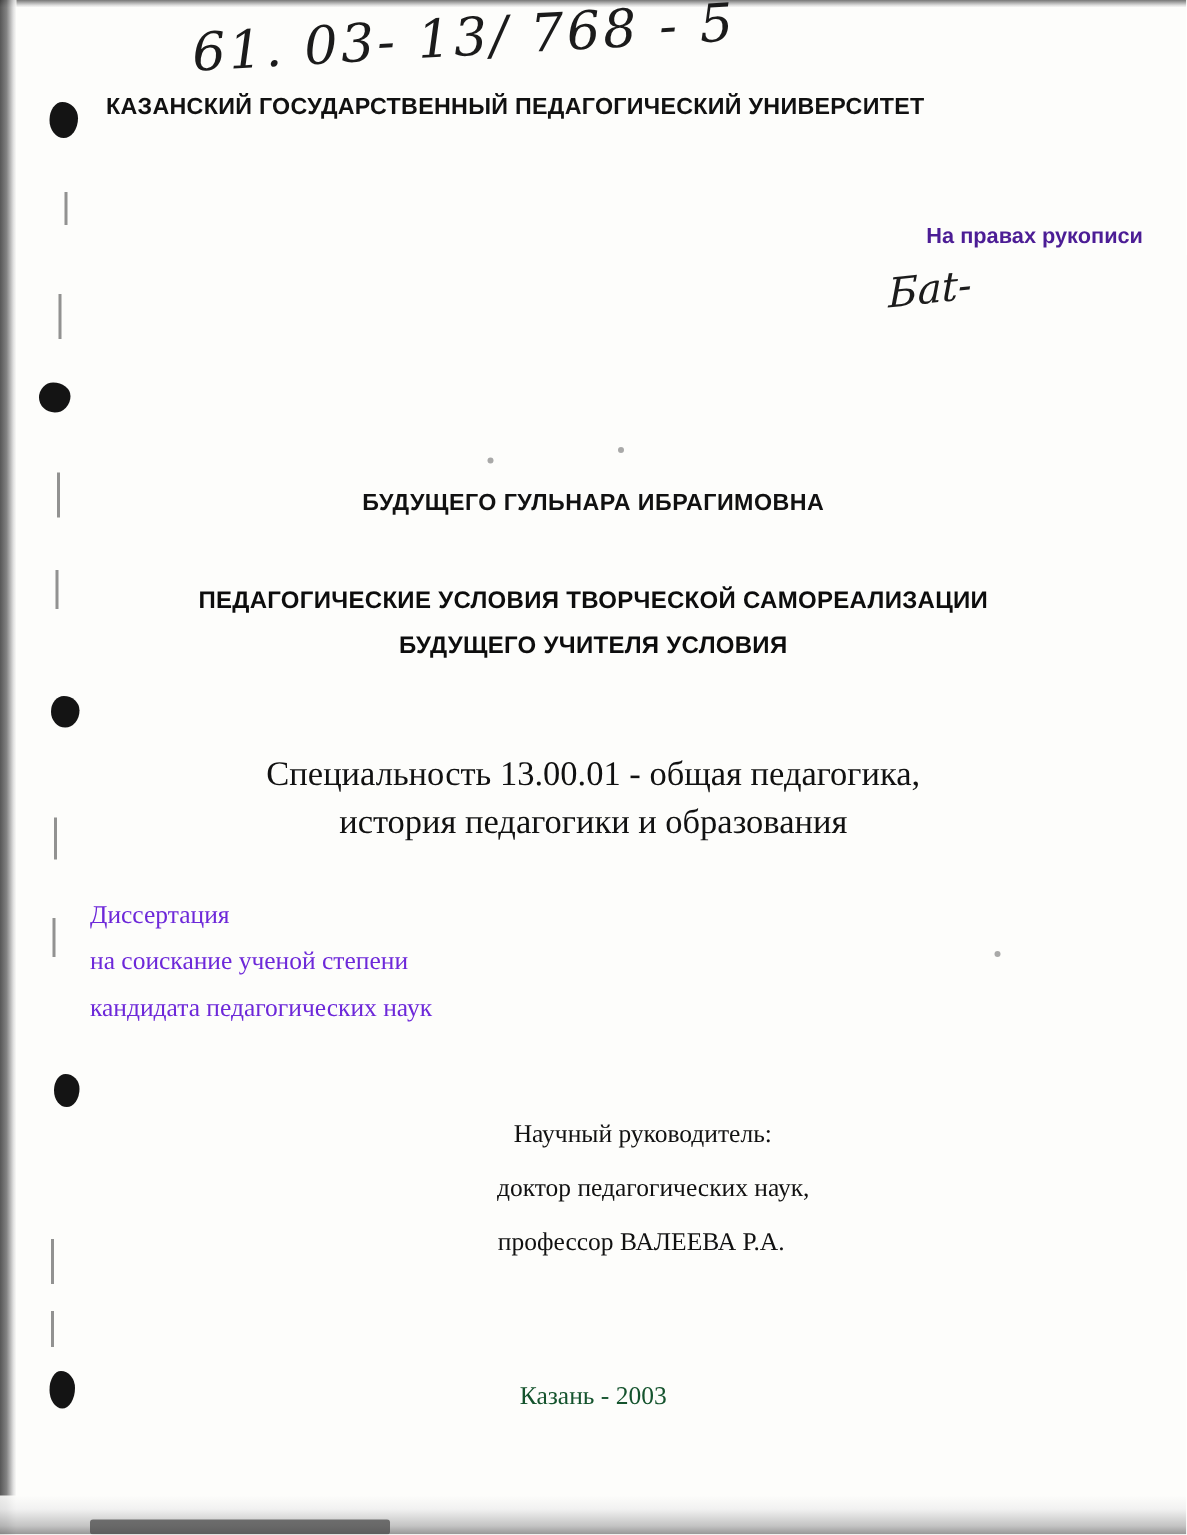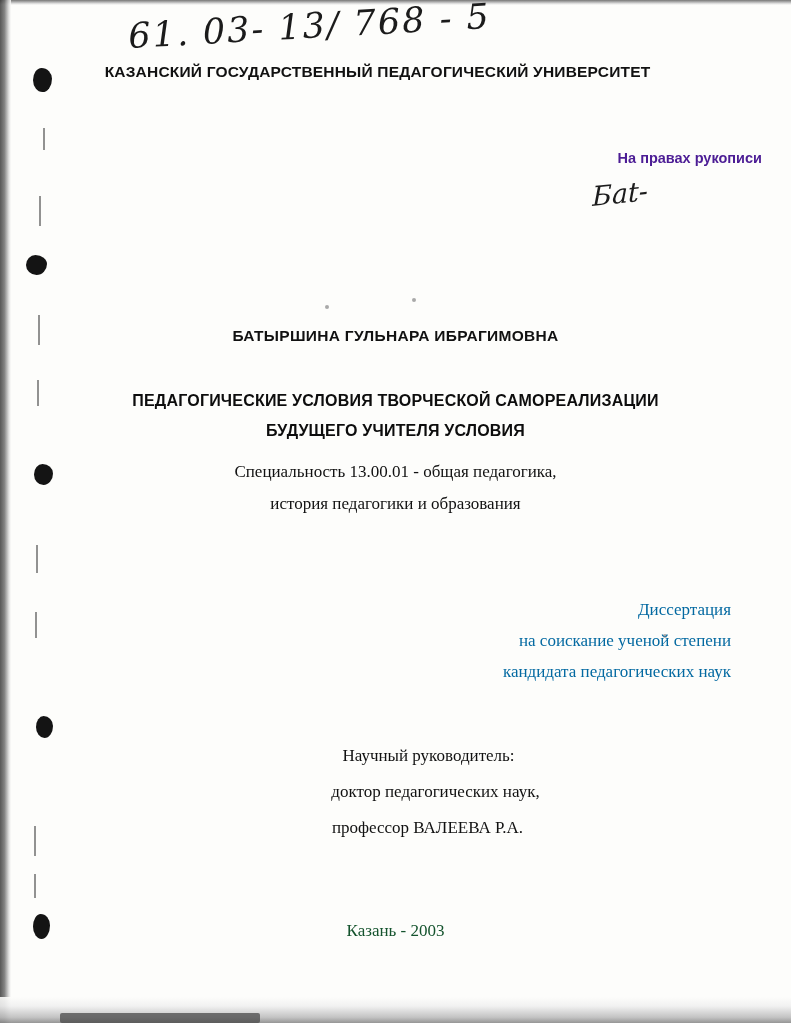--- a/index.html
+++ b/index.html
@@ -92,21 +92,20 @@
   .university {
     position: absolute;
     left: 0; top: 63px;
     width: 687px;
     text-align: center;
     font-family: "Liberation Sans", sans-serif;
     font-weight: bold;
     font-size: 15.5px;
     letter-spacing: .2px;
     color: #111;
-    padding-left: 34px;
   }
   .manuscript-note {
     position: absolute;
     left: 0; top: 150px;
     width: 762px;
     text-align: right;
     font-family: "Liberation Sans", sans-serif;
     font-weight: bold;
     font-size: 14.5px;
     color: #4c1d95;
@@ -129,35 +128,35 @@
     text-align: center;
     font-family: "Liberation Sans", sans-serif;
     font-weight: bold;
     font-size: 16px;
     line-height: 30px;
     letter-spacing: .2px;
     color: #0d0d0d;
   }
   .specialty {
     position: absolute;
-    left: 60px; top: 456px;
+    left: 60px; top: 500px;
     width: 671px;
     text-align: center;
-    font-size: 17px;
+    font-size: 23px;
     line-height: 32px;
     color: #111;
   }
   .degree {
     position: absolute;
     left: 60px; top: 594px;
     width: 671px;
-    text-align: right;
+    text-align: left;
     font-size: 17px;
     line-height: 31px;
-    color: #0369a1;
+    color: #6d28d9;
   }
   .supervisor {
     position: absolute;
     left: 0; top: 738px;
     width: 791px;
     text-align: center;
     font-size: 17px;
     line-height: 36px;
     color: #111;
   }
@@ -214,21 +213,21 @@
   <div class="speck" style="left:663px; top:634px; width:4px; height:4px;"></div>
 
   <div class="handwritten-code">61. 03- 13/ 768 - 5</div>
 
   <div class="university">КАЗАНСКИЙ ГОСУДАРСТВЕННЫЙ ПЕДАГОГИЧЕСКИЙ УНИВЕРСИТЕТ</div>
 
   <div class="manuscript-note">На правах рукописи</div>
 
   <div class="handwritten-signature">Баt-</div>
 
-  <div class="author">БАТЫРШИНА ГУЛЬНАРА ИБРАГИМОВНА</div>
+  <div class="author">БУДУЩЕГО ГУЛЬНАРА ИБРАГИМОВНА</div>
 
   <div class="title">
     <div>ПЕДАГОГИЧЕСКИЕ УСЛОВИЯ ТВОРЧЕСКОЙ САМОРЕАЛИЗАЦИИ</div>
     <div>БУДУЩЕГО УЧИТЕЛЯ УСЛОВИЯ</div>
   </div>
 
   <div class="specialty">
     <div>Специальность 13.00.01 - общая педагогика,</div>
     <div>история педагогики и образования</div>
   </div>

